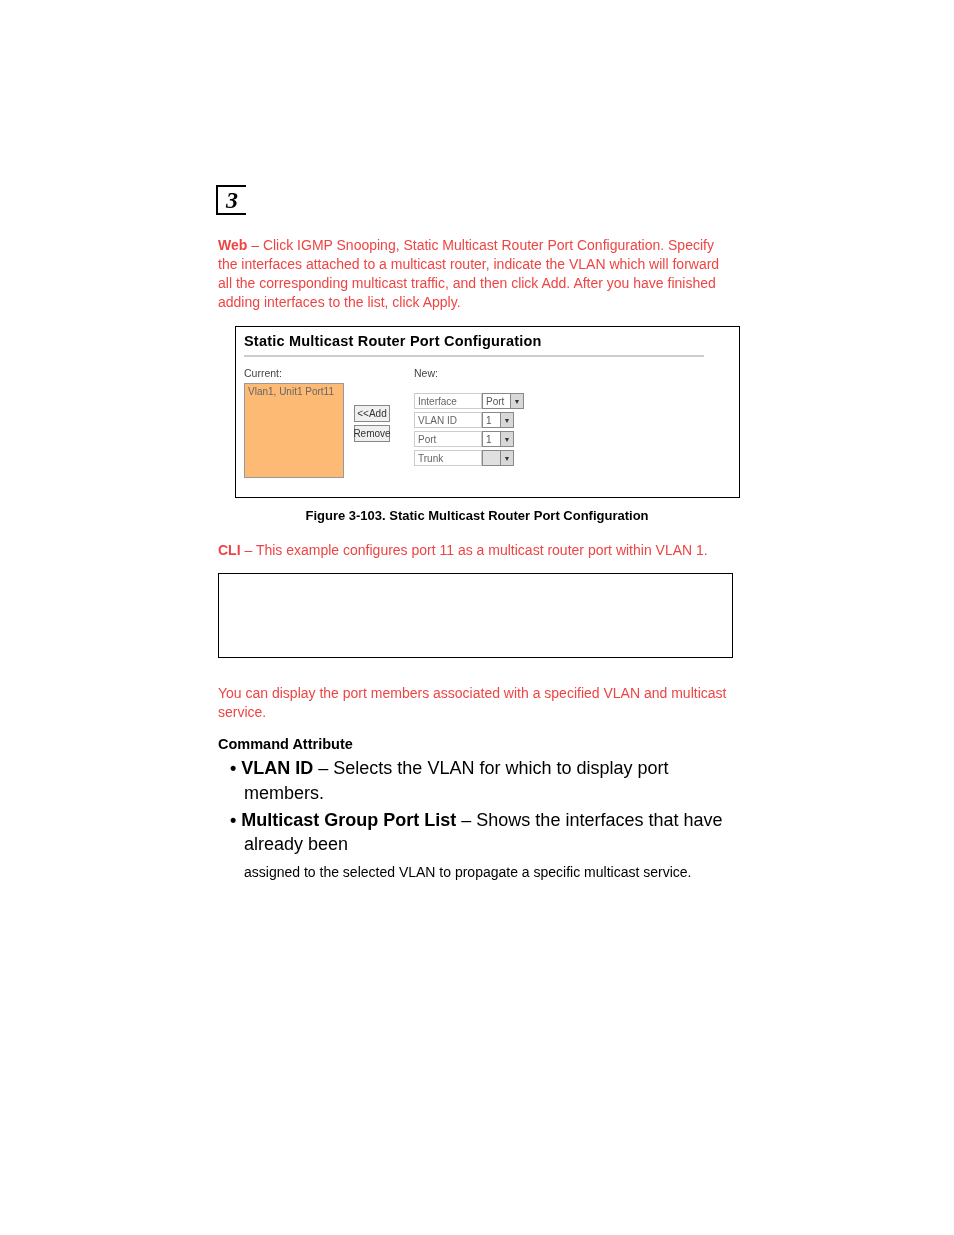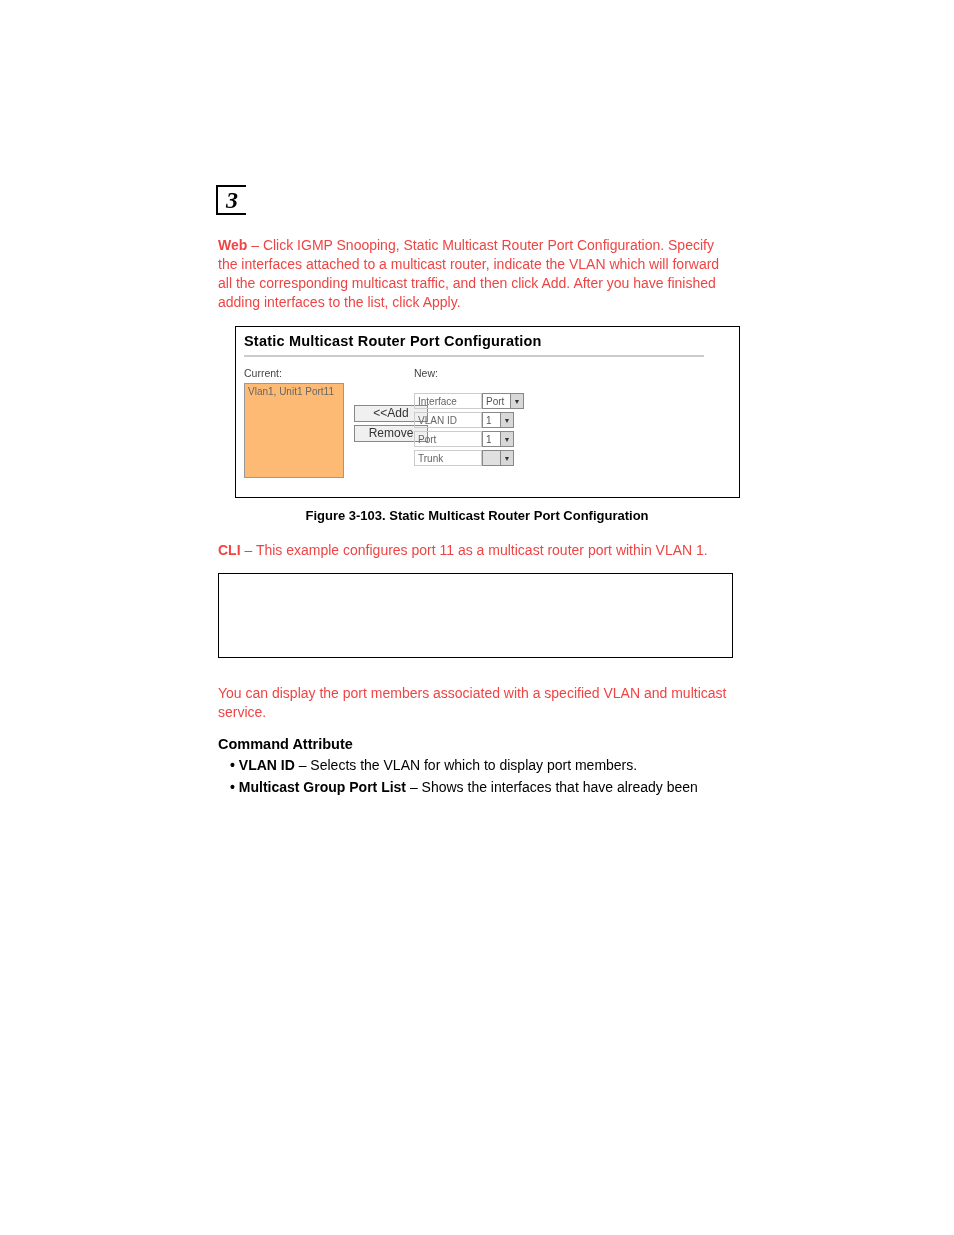--- a/index.html
+++ b/index.html
@@ -79,25 +79,25 @@
       background: #fdba74;
       font-size: 10px;
       padding: 2px 3px;
       color: #666;
     }
     .sc-mid {
       width: 60px;
       padding-top: 38px;
     }
     .sc-btn {
-      width: 74px;
+      width: 36px;
       height: 17px;
       border: 1px solid #888;
       background: #f0f0f0;
-      font-size: 12px;
+      font-size: 10px;
       margin-bottom: 3px;
       display: flex;
       align-items: center;
       justify-content: center;
       color: #333;
     }
     .sc-right { width: 180px; }
     .sc-right .sc-label { margin-bottom: 14px; }
     .sc-row {
       display: flex;
@@ -161,21 +161,21 @@
       font-size: 14.5px;
       font-weight: bold;
       margin: 0 0 4px 0;
     }
     ul.bullets {
       list-style: none;
       padding-left: 0;
       margin-bottom: 10px;
     }
     ul.bullets li {
-      font-size: 14px;
+      font-size: 18px;
       line-height: 1.35;
       padding-left: 26px;
       text-indent: -14px;
       margin-bottom: 3px;
     }
     ul.bullets li::before {
       content: "• ";
       font-weight: bold;
     }
     ul.bullets li b { font-weight: bold; }
@@ -256,15 +256,16 @@
     <div class="cli-box"></div>
 
     <p class="para">You can display the port members associated with a specified VLAN and multicast service.</p>
 
     <div class="section-title">Command Attribute</div>
 
     <ul class="bullets">
       <li><b>VLAN ID</b><span> – Selects the VLAN for which to display port members.</span></li>
       <li><b>Multicast Group Port List</b><span> – Shows the interfaces that have already been</span></li>
     </ul>
+    <div class="li-cont">assigned to the selected VLAN to propagate a specific multicast service.</div>
 
   </div>
 </div>
 
 </body></html>

